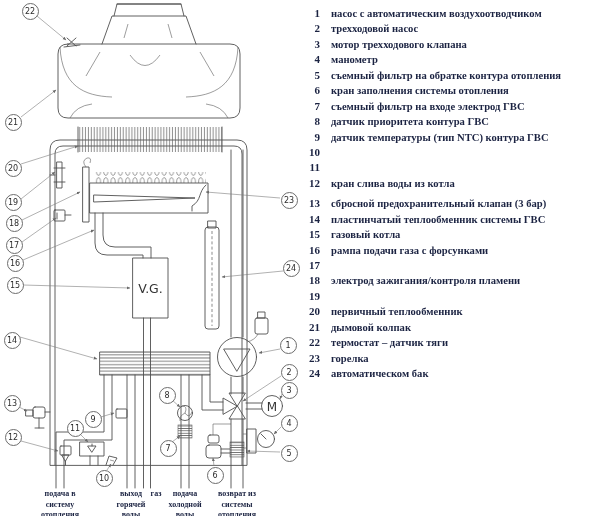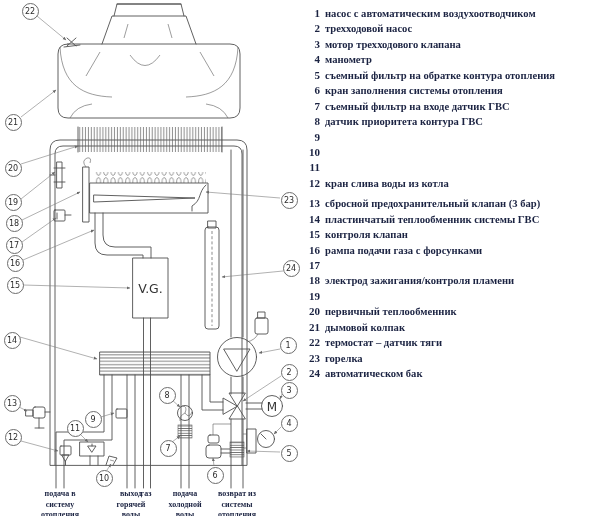--- a/index.html
+++ b/index.html
@@ -14,21 +14,21 @@
   svg text{fill:#333;}
   .callout{position:absolute;width:17px;height:17px;box-sizing:border-box;border:1px solid #6d6d6d;
            border-radius:50%;background:#fff;display:flex;align-items:center;justify-content:center;
            font:8px "DejaVu Sans",sans-serif;color:#2b2b2b;}
   .pipe-label{position:absolute;top:489px;transform:translateX(-50%);text-align:center;
               font:bold 8px/10.5px "Liberation Serif",serif;color:#1b2342;white-space:pre-line;}
   .legend{position:absolute;left:301px;top:6px;width:298px;}
   .legend-row{display:flex;height:15.45px;line-height:15.45px;white-space:nowrap;align-items:baseline;}
   .legend-row.gap{margin-top:5px;}
   .legend-row .num{flex:0 0 19px;width:19px;text-align:right;font-weight:bold;font-size:11px;color:#1b2342;}
-  .legend-row .txt{margin-left:5px;font-weight:bold;font-size:10.6px;color:#1b2342;}
+  .legend-row .txt{margin-left:11px;font-weight:bold;font-size:10.6px;color:#1b2342;}
 </style>
 </head>
 <body>
 
 <div class="stage">
 
   <div class="diagram-area">
     <svg width="302" height="516" viewBox="0 0 302 516">
       <defs>
         <marker id="arr" markerWidth="7" markerHeight="7" refX="5.5" refY="3" orient="auto">
@@ -262,21 +262,21 @@
         <div class="callout" style="left: 280.5px; top: 191.5px;">23</div>
         <div class="callout" style="left: 282.5px; top: 259.5px;">24</div>
       </div>
     <div>
         <div class="pipe-label" style="left: 60px;">подача в
 систему
 отопления</div>
         <div class="pipe-label" style="left: 131px;">выход
 горячей
 воды</div>
-        <div class="pipe-label" style="left: 146px;">газ</div>
+        <div class="pipe-label" style="left: 156px;">газ</div>
         <div class="pipe-label" style="left: 185px;">подача
 холодной
 воды</div>
         <div class="pipe-label" style="left: 237px;">возврат из
 системы
 отопления</div>
       </div>
   </div>
 
   <div class="legend">
@@ -300,28 +300,29 @@
         <div class="legend-row">
           <span class="num">5</span>
           <span class="txt">съемный фильтр на обратке контура отопления</span>
         </div>
         <div class="legend-row">
           <span class="num">6</span>
           <span class="txt">кран заполнения системы отопления</span>
         </div>
         <div class="legend-row">
           <span class="num">7</span>
-          <span class="txt">съемный фильтр на входе датчик ГВС</span>
+          <span class="txt">съемный фильтр на входе электрод ГВС</span>
         </div>
         <div class="legend-row">
           <span class="num">8</span>
           <span class="txt">датчик приоритета контура ГВС</span>
         </div>
         <div class="legend-row">
           <span class="num">9</span>
+          <span class="txt">датчик температуры (тип NTC) контура ГВС</span>
         </div>
         <div class="legend-row">
           <span class="num">10</span>
         </div>
         <div class="legend-row">
           <span class="num">11</span>
         </div>
         <div class="legend-row">
           <span class="num">12</span>
           <span class="txt">кран слива воды из котла</span>
@@ -329,21 +330,21 @@
         <div class="legend-row gap">
           <span class="num">13</span>
           <span class="txt">сбросной предохранительный клапан (3 бар)</span>
         </div>
         <div class="legend-row">
           <span class="num">14</span>
           <span class="txt">пластинчатый теплообменник системы ГВС</span>
         </div>
         <div class="legend-row">
           <span class="num">15</span>
-          <span class="txt">контроля клапан</span>
+          <span class="txt">газовый котла</span>
         </div>
         <div class="legend-row">
           <span class="num">16</span>
           <span class="txt">рампа подачи газа с форсунками</span>
         </div>
         <div class="legend-row">
           <span class="num">17</span>
         </div>
         <div class="legend-row">
           <span class="num">18</span>

